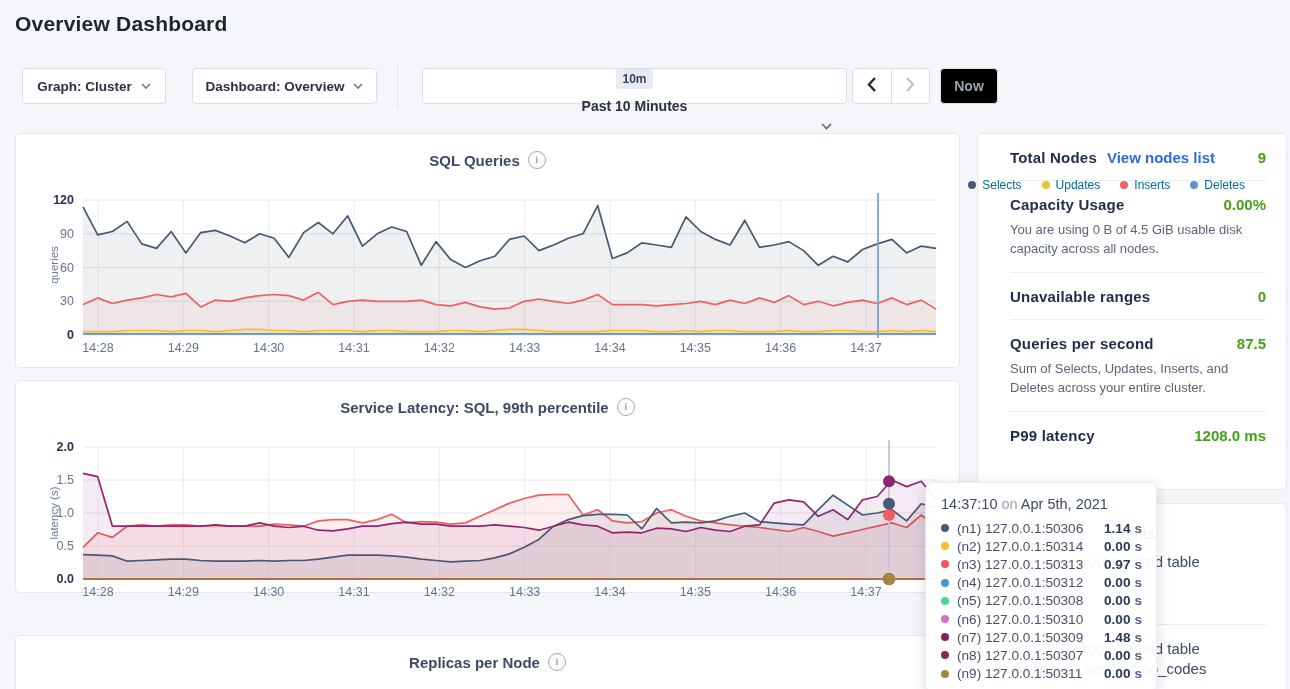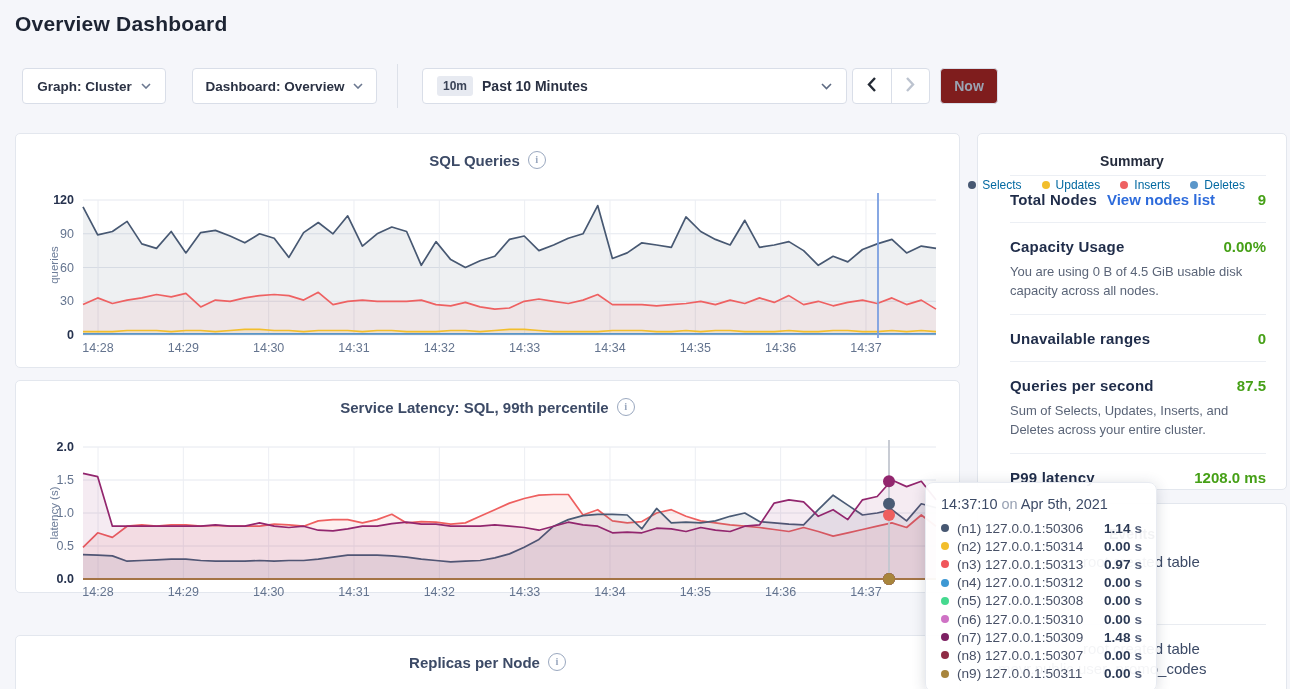--- a/index.html
+++ b/index.html
@@ -10,29 +10,29 @@
     color:#242b3c;
   }
   .abs{position:absolute;}
   #page-title{left:15px;top:12px;font-size:21px;font-weight:700;color:#1d2433;letter-spacing:.2px;}
   
   .ctl{top:68px;height:36px;background:#fff;border:1px solid #d9dee8;border-radius:4px;
        display:flex;align-items:center;justify-content:center;gap:9px;font-size:13.5px;font-weight:700;color:#2a3143;cursor:pointer;box-sizing:border-box;margin-left:7px;}
   #graph-dd{left:15px;width:144px;}
   #dash-dd{left:185px;width:185px;}
   #ctl-divider{left:397px;top:64px;width:1px;height:44px;background:#dde1e9;}
-  #time-dd{left:415px;width:425px;justify-content:flex-start;padding:0 14px;}
+  #time-dd{left:415px;width:425px;justify-content:flex-start;padding:0 14px;flex-direction:column;}
   #time-dd .badge{background:#e7eaf1;color:#3a4357;border-radius:3px;font-size:12px;font-weight:700;padding:3px 6px;}
   #time-dd .lbl{font-size:14px;}
   #time-dd .chev{margin-left:auto;}
   .chev svg{display:block;}
   #arrow-group{left:852px;top:68px;width:78px;height:36px;background:#fff;border:1px solid #d9dee8;border-radius:4px;display:flex;box-sizing:border-box;}
   #arrow-group .half{flex:1;display:flex;align-items:center;justify-content:center;cursor:pointer;}
   #arrow-group .half:first-child{border-right:1px solid #d9dee8;}
-  #now-btn{left:940px;top:68px;width:58px;height:36px;background:#7f1d1d;border:1px solid #d9dee8;border-radius:4px;
+  #now-btn{left:940px;top:68px;width:58px;height:36px;background:#000000;border:1px solid #d9dee8;border-radius:4px;
      display:flex;align-items:center;justify-content:center;font-size:14px;font-weight:700;color:#9aa3b2;box-sizing:border-box;cursor:default;}
   
   .card{position:absolute;background:#fff;border:1px solid #e3e7ee;border-radius:5px;box-sizing:border-box;}
   #sql-card{left:15px;top:133px;width:945px;height:235px;}
   #lat-card{left:15px;top:380px;width:945px;height:213px;}
   #rep-card{left:15px;top:635px;width:945px;height:120px;}
   #summary-card{left:977px;top:133px;width:310px;height:357px;}
   #events-card{left:977px;top:503px;width:310px;height:240px;}
   .chart-title{position:absolute;left:0;right:0;top:16px;text-align:center;font-size:15px;font-weight:700;color:#3c4a66;}
   .chart-title .t{vertical-align:middle;}
@@ -243,21 +243,20 @@
         <circle cx="873" cy="198" r="6" fill="#a8853c"></circle>
       </svg>
     </div>
 </div>
 
 <div class="card" id="rep-card">
   <div class="chart-title"><span class="t">Replicas per Node</span><span class="info-icon">i</span></div>
 </div>
 
 <div class="card" id="summary-card">
-  <div id="summary-title">Summary</div>
   <div class="sum-row">
     <div class="sum-head">
       <span class="sum-label">Total Nodes</span>
       <span class="sum-link" id="nodes-link" style="color: rgb(45, 107, 219);">View nodes list</span>
       <span class="sum-value" style="color: rgb(70, 160, 23);">9</span>
     </div>
   </div>
   <div class="sum-row">
     <div class="sum-head">
       <span class="sum-label">Capacity Usage</span>

